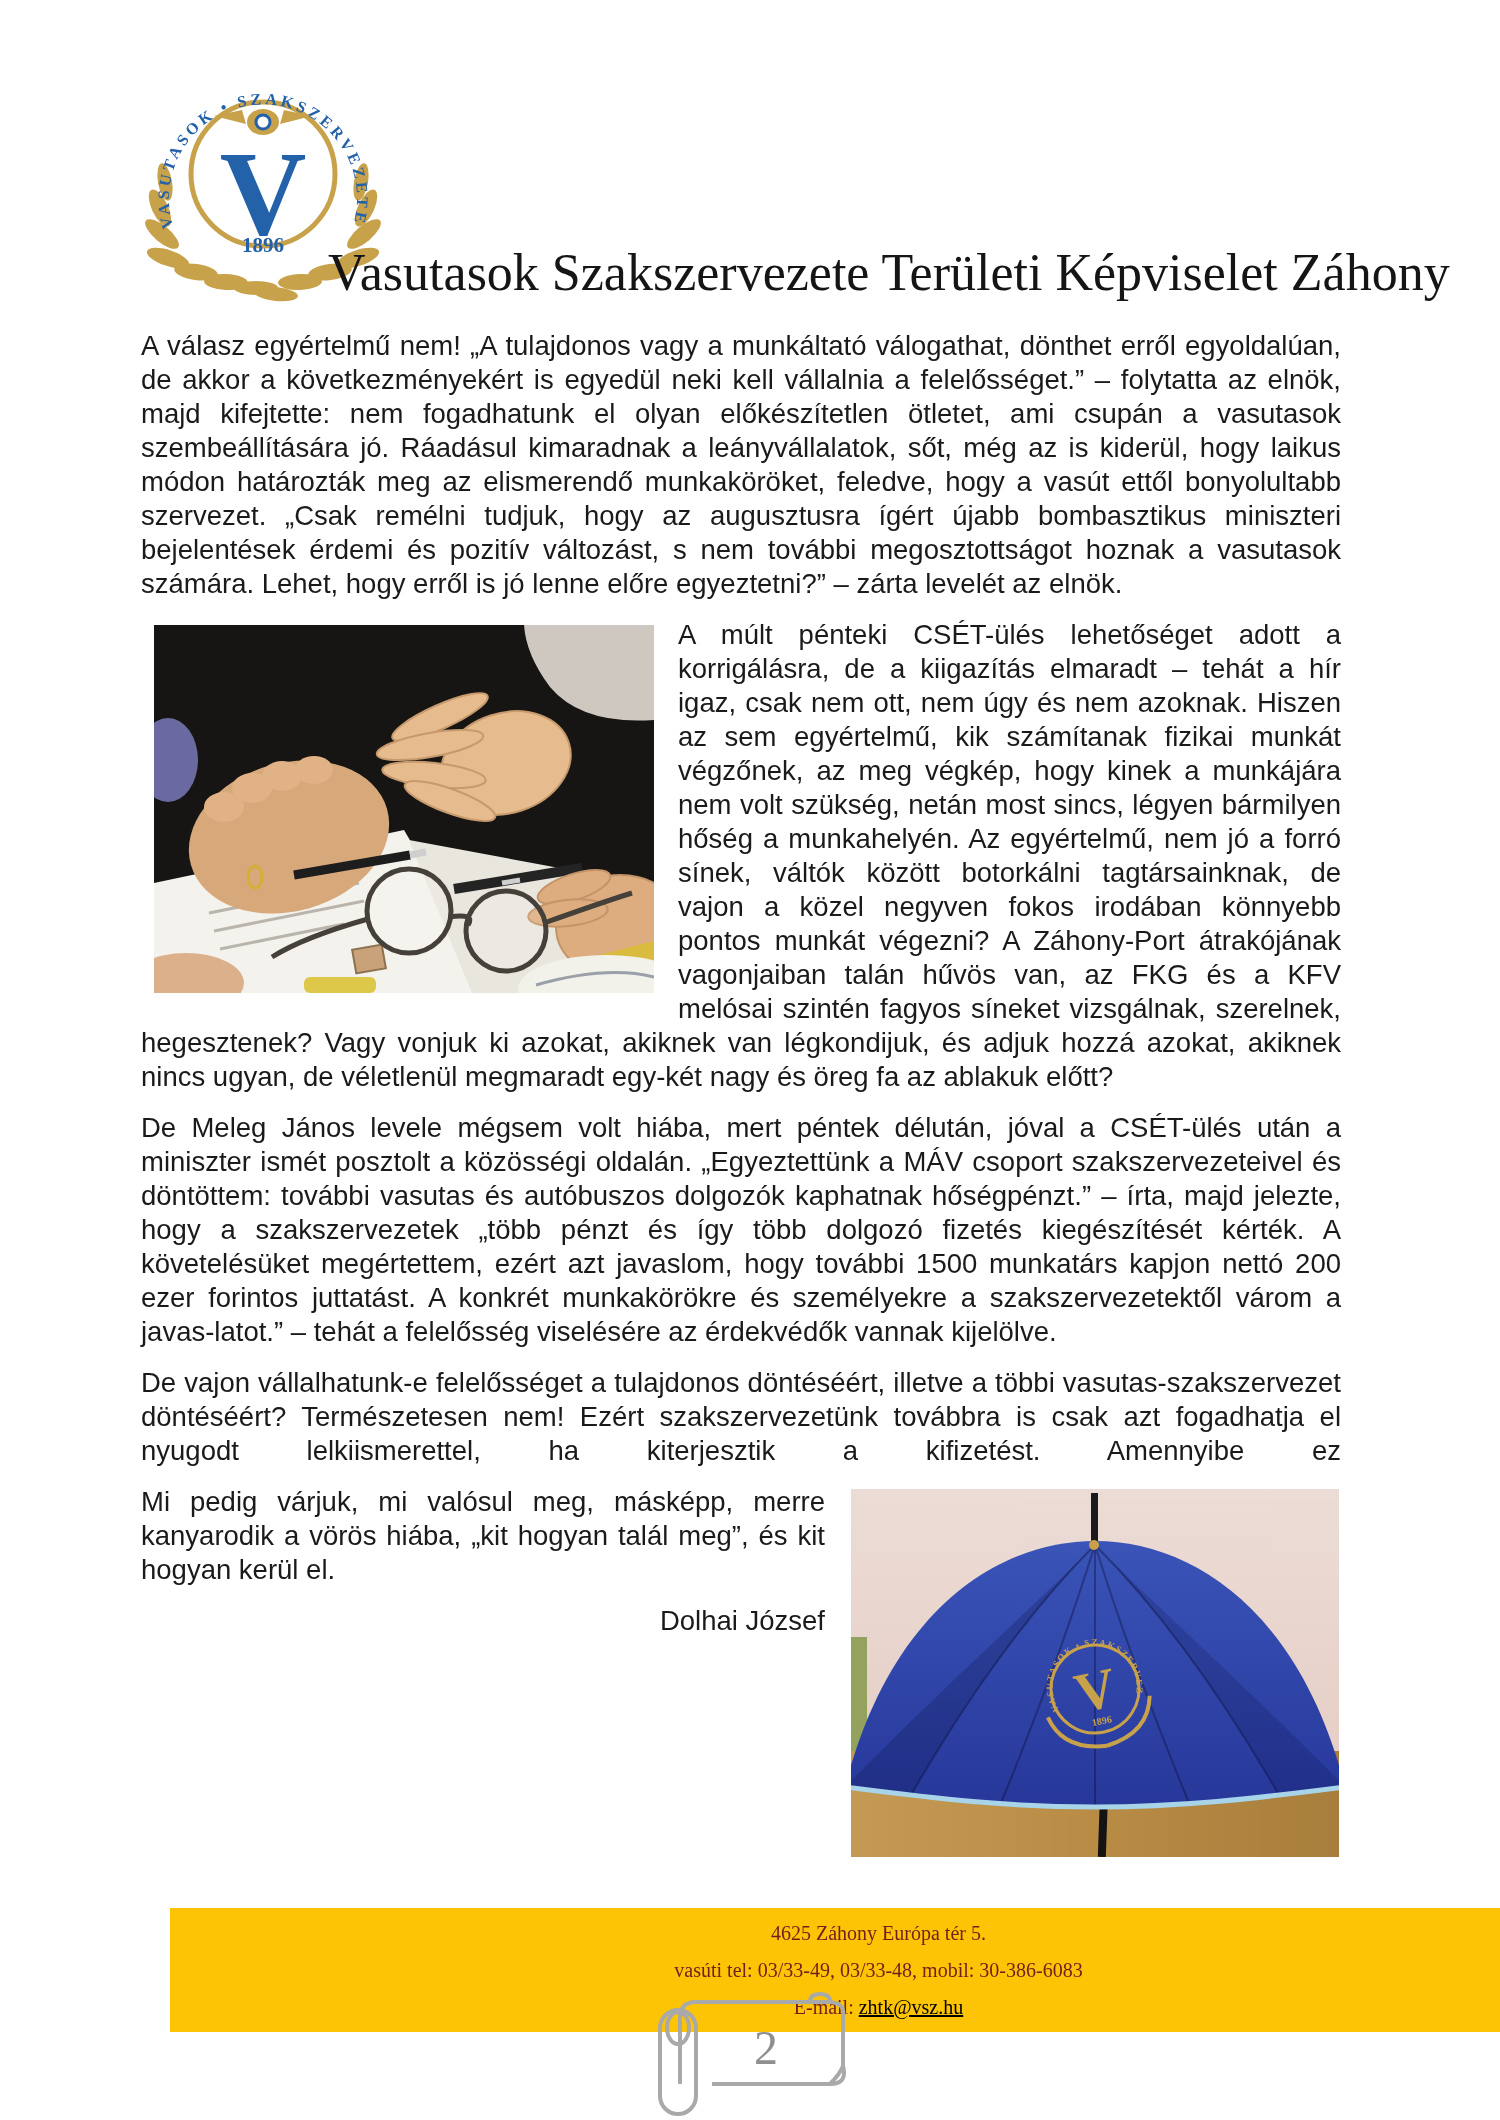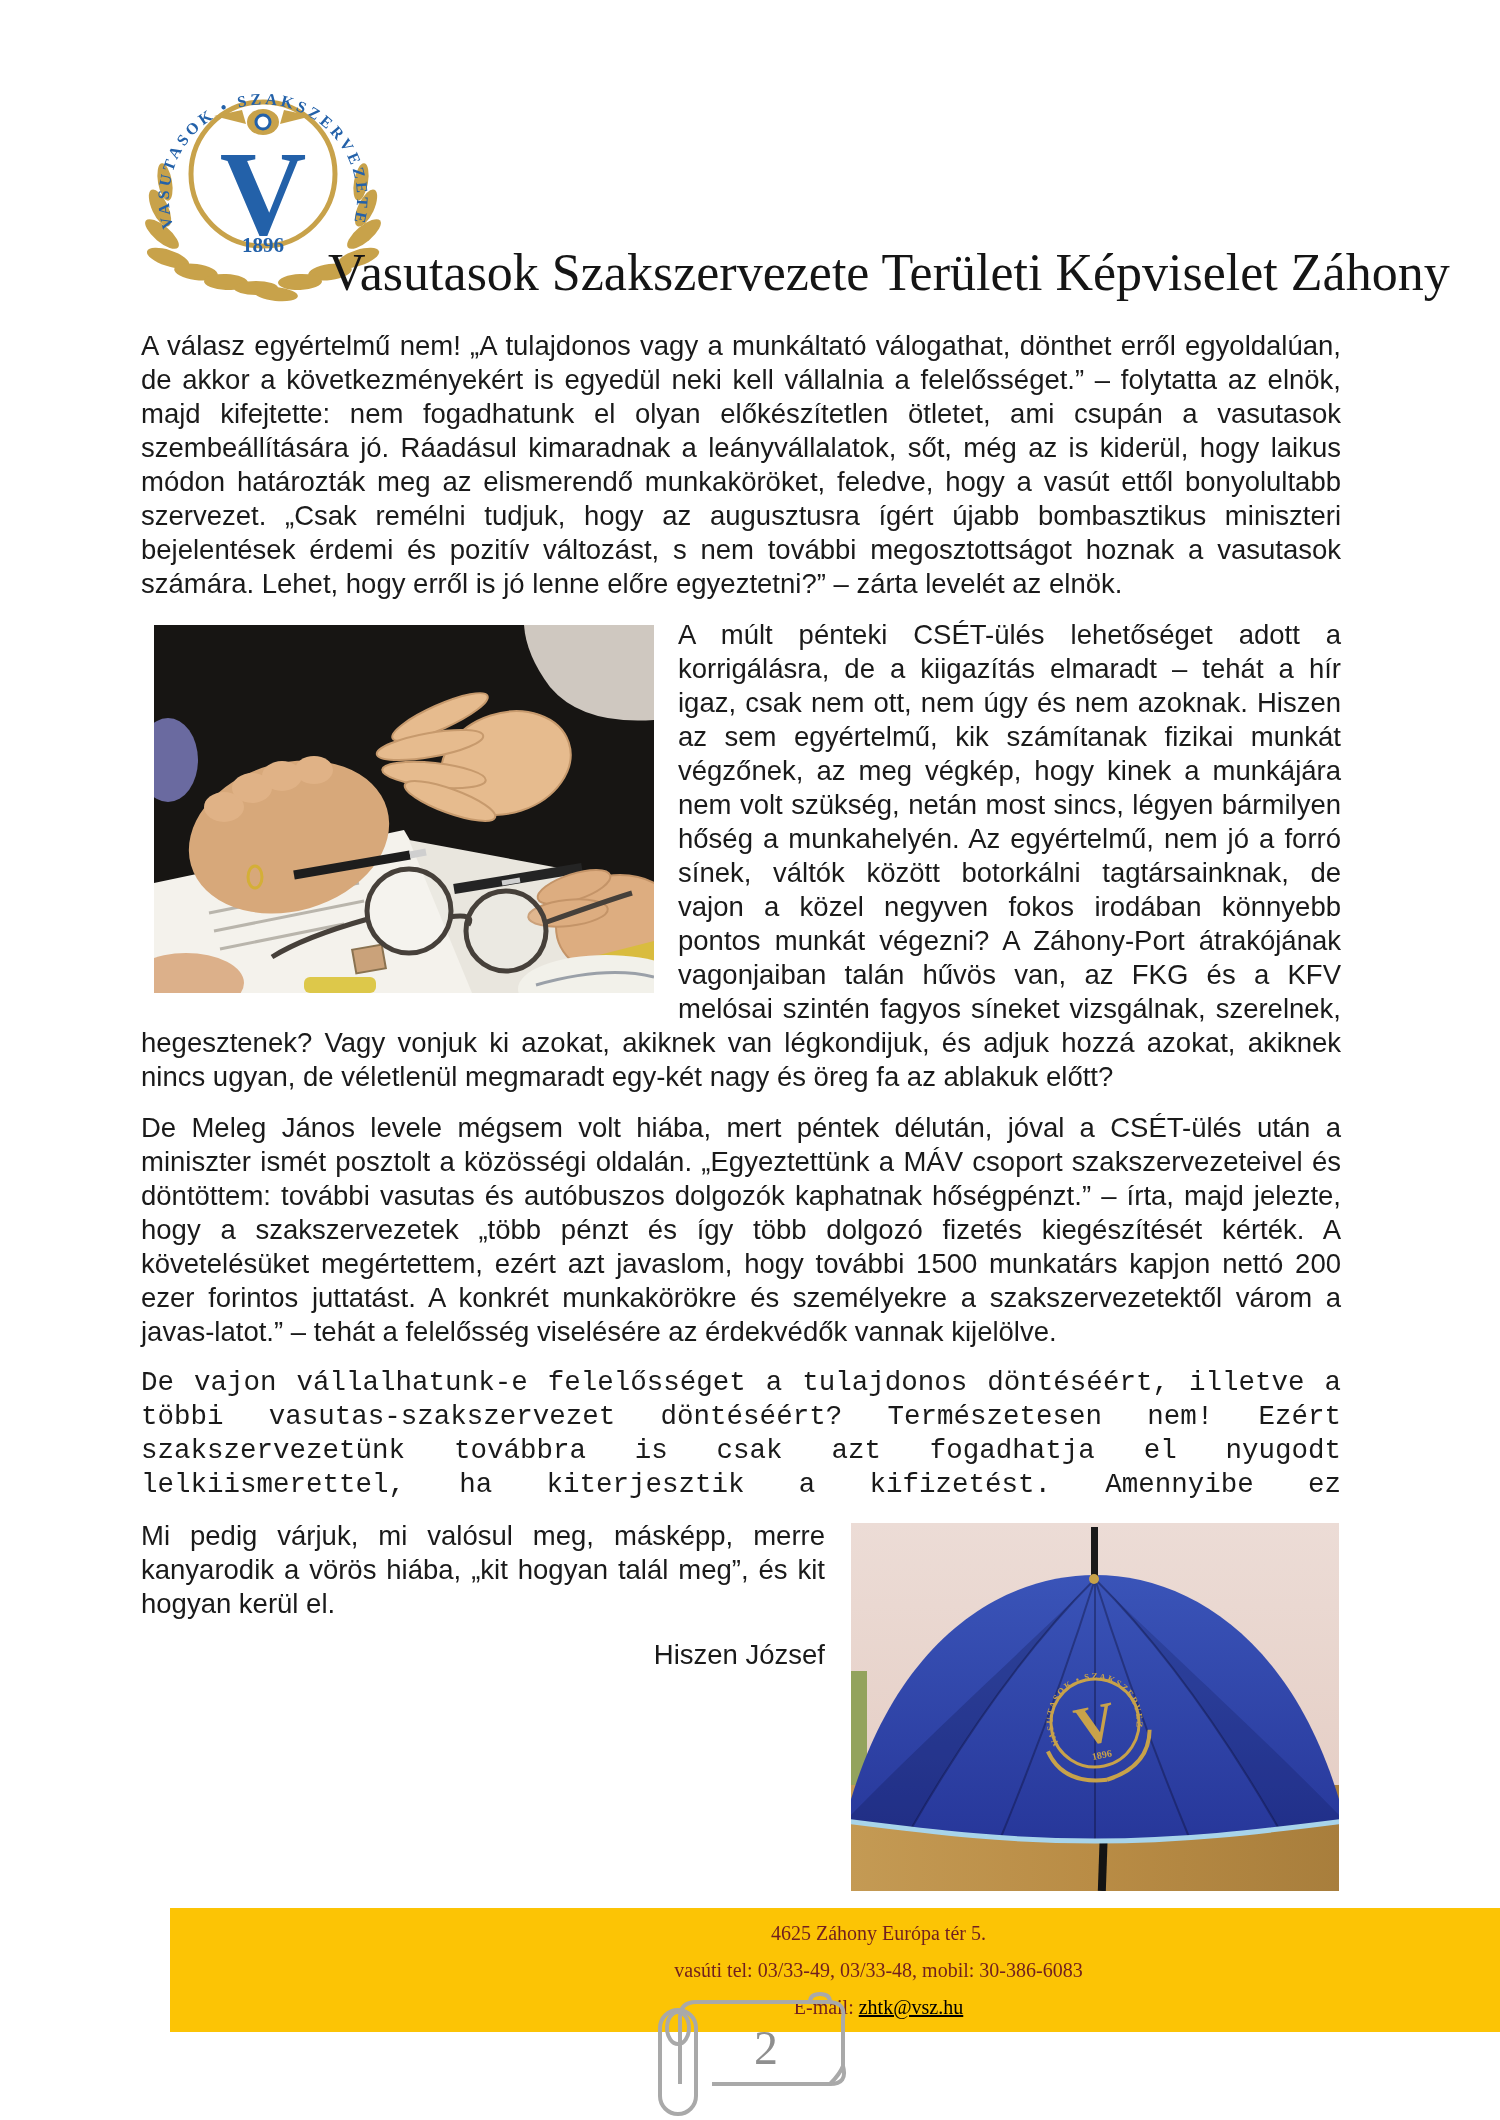--- a/index.html
+++ b/index.html
@@ -4,21 +4,21 @@
 <style>
   html,body{margin:0;padding:0;background:#888;}
   .page{position:relative;width:1500px;height:2120px;background:#ffffff;overflow:hidden;
         font-family:"Liberation Sans",sans-serif;color:#1a1a1a;}
   .header-logo{position:absolute;top:62px;left:138px;width:250px;height:242px;}
   .page-title{position:absolute;top:243px;left:328px;width:1075px;
        font-family:"Liberation Serif",serif;font-size:52px;color:#151515;white-space:nowrap;}
   .body-text{position:absolute;top:329px;left:141px;width:1200px;
        font-size:27.5px;line-height:34px;text-align:justify;}
   .body-text p{margin:0 0 17px 0;}
-  .force-just{text-align-last:justify;font-family:Liberation Mono, monospace;}
+  .force-just{text-align-last:justify;}
   .hands-fig{float:left;width:500px;height:368px;margin:7px 24px 4px 13px;}
   .umbrella-fig{float:right;width:488px;height:368px;margin:4px 2px 6px 26px;}
   .hands-fig svg,.umbrella-fig svg{display:block;width:100%;height:100%;}
   .signature{text-align:right;padding-right:215px;margin-top:24px;}
   .footer-band{position:absolute;left:170px;top:1908px;width:1417px;height:124px;
        background:#fcc405;z-index:1;text-align:center;box-sizing:border-box;padding-top:7px;
        font-family:"Liberation Serif",serif;font-size:20px;line-height:37px;color:#701f1f;}
   .footer-band a{color:#000000;text-decoration:underline;}
   .scrollmark{position:absolute;left:650px;top:1992px;width:224px;height:136px;z-index:2;}
   .scrollmark svg{display:block;width:100%;height:100%;}
@@ -194,21 +194,21 @@
             <text font-family="Liberation Serif, serif" font-size="9" font-weight="bold" fill="#c8a24a" letter-spacing="1.5">
               <textPath href="#arcU" startOffset="2%">VASUTASOK • SZAKSZERVEZETE</textPath>
             </text>
             <path d="M-52 18 Q-44 54 0 58" fill="none" stroke="#c8a24a" stroke-width="4"></path>
             <path d="M52 18 Q44 54 0 58" fill="none" stroke="#c8a24a" stroke-width="4"></path>
             <text y="36" text-anchor="middle" font-family="Liberation Serif, serif" font-size="10" font-weight="bold" fill="#c8a24a">1896</text>
           </g>
         </svg>
       </div>
       <p>Mi pedig várjuk, mi valósul meg, másképp, merre kanyarodik a vörös hiába, „kit hogyan talál meg”, és kit hogyan kerül el.</p>
-      <p class="signature">Hiszen József</p>
+      <p class="signature">Dolhai József</p>
       <div style="clear:both;height:0;"></div>
     </div>
   </div>
 
   <div class="footer-band">
     <div>4625 Záhony Európa tér 5.</div>
     <div>vasúti tel: 03/33-49, 03/33-48, mobil: 30-386-6083</div>
     <div><span>E-mail: </span><a href="#">zhtk@vsz.hu</a></div>
   </div>
 

